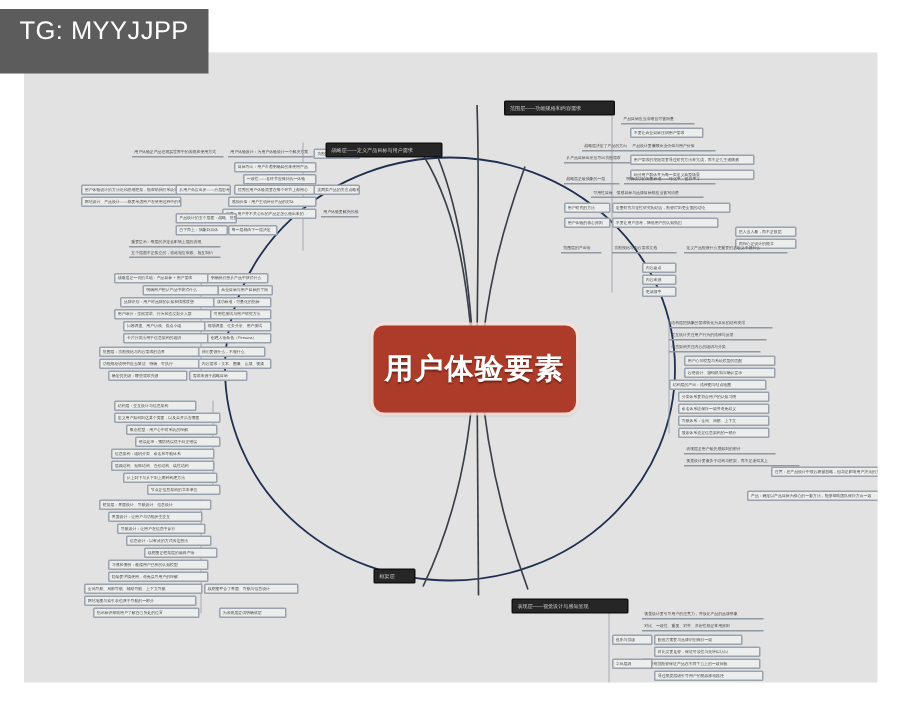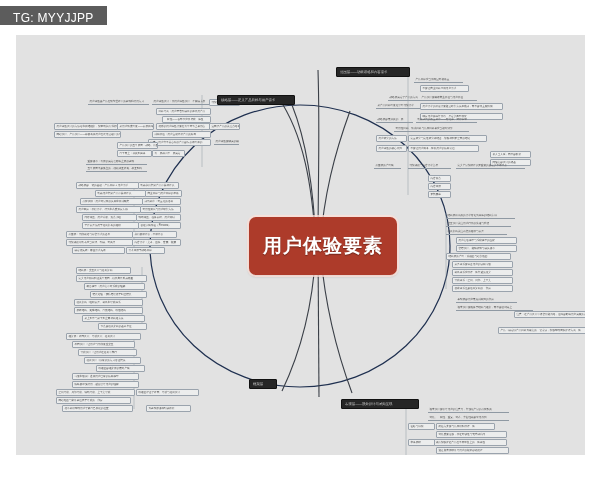--- a/index.html
+++ b/index.html
@@ -20,21 +20,21 @@
     overflow:hidden;
   }
 
   
   .vec{position:absolute;left:0;top:0;width:569px;height:420px;}
 
   
   .center-node{
     position:absolute;
     left:233px;top:182px;
-    width:148px;height:58px;
+    width:135px;height:58px;
     background:#ad3b2a;
     border-radius:7px;
     box-shadow:0 0 0 2px rgba(255,225,218,.75), 0 1px 3px rgba(0,0,0,.35);
     display:flex;align-items:center;justify-content:center;
     z-index:6;
   }
   .center-node span{
     color:#fff;
     font-size:19px;
     font-weight:700;
@@ -82,22 +82,22 @@
   
   .wm{
     position:absolute;
     background:#5c5c5c;
     color:#ffffff;
     display:flex;align-items:center;
     z-index:20;
   }
   .wm-top{
     left:0;top:6px;
-    padding:5px 13px 0 13px;
-    font-size:12px;
+    padding:5px 13px 18px 13px;
+    font-size:17px;
     letter-spacing:.3px;
   }
   .wm-bot{
     left:451px;top:455px;
     width:149px;height:25px;
     justify-content:center;
     font-size:13px;
     letter-spacing:.2px;
   }
 </style>

